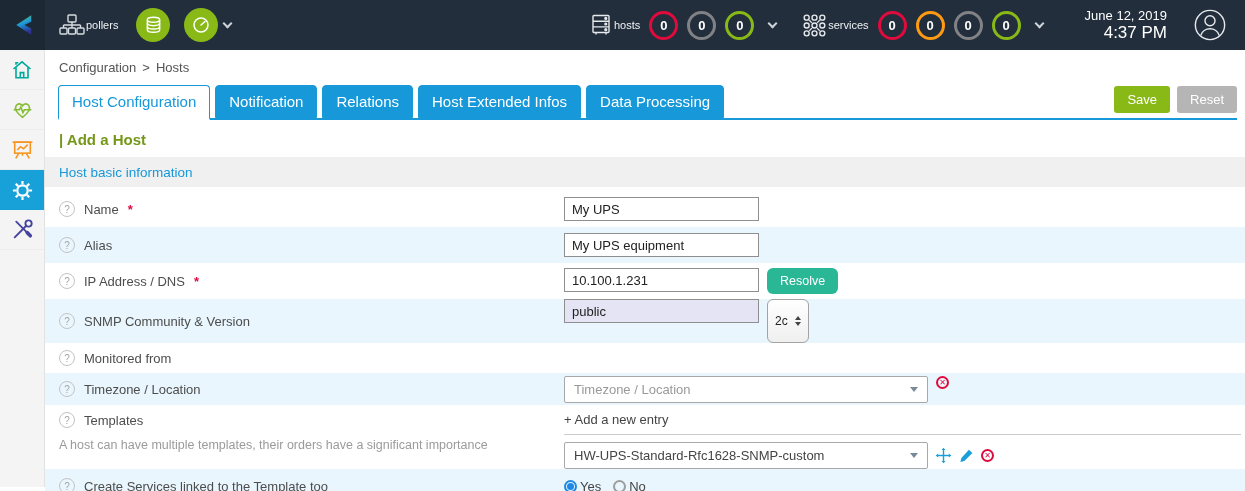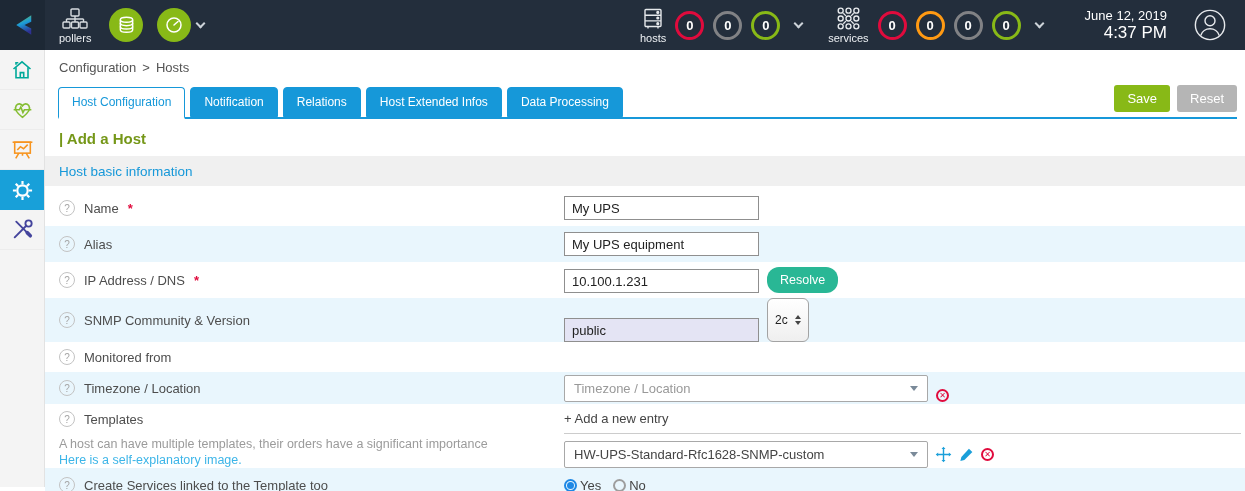--- a/index.html
+++ b/index.html
@@ -3,21 +3,21 @@
 <meta charset="utf-8">
 <style>
   * { margin:0; padding:0; box-sizing:border-box; }
   html,body { width:1245px; height:491px; overflow:hidden; background:#fff;
     font-family:"Liberation Sans","DejaVu Sans",sans-serif; }
 
   
   .header { height:50px; background:#232e3c; display:flex; align-items:center; padding-right:18px; }
   .logo-box { width:45px; height:50px; display:flex; align-items:center; justify-content:center; background:#1d2835; cursor:pointer; }
   .hdr-group { display:flex; align-items:center; gap:9px; }
-  .icon-col { display:flex; flex-direction:column; align-items:center; gap:1px; cursor:pointer; }
+  .icon-col { display:flex; flex-direction:row; align-items:center; gap:1px; cursor:pointer; }
   .icon-col .lbl { font-size:11px; color:#eef1f4; }
   .round-icon { width:34px; height:34px; border-radius:50%; background:#88b917; display:flex; align-items:center; justify-content:center; cursor:pointer; }
   .chev { width:7px; height:7px; border-right:2px solid #cdd3d9; border-bottom:2px solid #cdd3d9; transform:rotate(45deg); margin:-4px 0 0 6px; cursor:pointer; }
   .badge { width:29px; height:29px; border-radius:50%; border:3px solid; display:flex; align-items:center; justify-content:center; color:#fff; font-weight:bold; font-size:13px; cursor:pointer; }
   .b-red{border-color:#e00b3d} .b-gray{border-color:#818285} .b-green{border-color:#88b917} .b-orange{border-color:#ff9a13}
   .datetime { color:#fff; margin-left:42px;text-align:right; }
   .datetime .date { font-size:13px; }
   .datetime .time { font-size:17px; }
   .avatar { margin-left:26px; cursor:pointer; display:flex; }
 
@@ -25,43 +25,43 @@
   .layout { display:flex; height:437px; }
   .sidebar { width:45px; background:#f4f4f4; border-right:1px solid #e2e2e2; }
   .side-item { height:40px; display:flex; align-items:center; justify-content:center; border-bottom:1px solid #ececec; cursor:pointer; }
   .side-item.active { background:#18a0d9; border-bottom:none; }
   .content { flex:1; background:#fff; }
 
   
   .breadcrumb { padding:10px 0 8px 14px; font-size:13px; color:#545454; display:flex; gap:6px; }
   .breadcrumb .bc-link { cursor:pointer; }
   .tabs-row { display:flex; align-items:flex-end; margin:2px 8px 0 13px; border-bottom:2px solid #1698d9; }
-  .tab { background:#1698d9; color:#fff; font-size:12px; padding:7px 13px; border:1px solid #1698d9;
+  .tab { background:#1698d9; color:#fff; font-size:15px; padding:7px 13px; border:1px solid #1698d9;
     border-radius:4px 4px 0 0; margin-right:5px; cursor:pointer; white-space:nowrap; }
   .tab.active { background:#fff; color:#1698d9; border-bottom:2px solid #fff; margin-bottom:-2px; padding-bottom:8px; }
   .btns { margin-left:auto; display:flex; gap:7px; margin-bottom:5px; }
   .btn { border:none; border-radius:3px; color:#fff; font-size:13px; padding:6px 13px; cursor:pointer; font-family:inherit; }
   .btn-save{ background:#88b917; } .btn-reset{ background:#b5b5b5; }
 
   
   .page-title { margin:11px 0 9px 14px; color:#759718; font-size:15px; font-weight:600; }
   .section-bar { height:30px; background:#f0f0f0; display:flex; align-items:center; padding-left:14px;
     color:#1698d9; font-size:13.5px; margin-bottom:4px; }
 
   
   .row { display:flex; align-items:center; padding-left:14px; min-height:36px; }
   .row.alt { background:#e9f6fd; }
   .row-label { display:flex; align-items:center; gap:9px; width:505px; flex-shrink:0; color:#4d4d4d; font-size:13px; }
-  .row-ctrl { flex:1; display:flex; align-items:flex-end; gap:8px; padding-right:12px; }
+  .row-ctrl { flex:1; display:flex; align-items:flex-start; gap:8px; padding-right:12px; }
   .help-icon { width:16px; height:16px; border-radius:50%; border:1px solid #c3c3c3; color:#a5a5a5; font-size:10px;
     display:inline-flex; align-items:center; justify-content:center; flex-shrink:0; cursor:pointer; }
   .req { color:#e00b3d; font-weight:bold; }
   .text-input { width:195px; height:24px; border:1px solid #8f8f8f; font-size:13px; padding:2px 7px; font-family:inherit; background:#fff; color:#222; }
   .text-input.lavender { background:#e4e4f4; }
-  .btn-resolve { background:#29b795; border:none; border-radius:12px; color:#fff; font-size:12.5px; padding:6px 13px; cursor:pointer; font-family:inherit; }
+  .btn-resolve { background:#29b795; border:none; border-radius:6px; color:#fff; font-size:12.5px; padding:6px 13px; cursor:pointer; font-family:inherit; }
   .nselect { display:inline-flex; align-items:center; border:1px solid #a3a3a3; border-radius:6px;
     background:linear-gradient(#fff,#efefef); padding:14px 7px; font-size:12px; color:#222; cursor:pointer; }
   .spin { display:inline-flex; flex-direction:column; gap:2px; margin-left:7px; }
   .spin .up{ width:0;height:0;border-left:3.5px solid transparent;border-right:3.5px solid transparent;border-bottom:4px solid #444;}
   .spin .dn{ width:0;height:0;border-left:3.5px solid transparent;border-right:3.5px solid transparent;border-top:4px solid #444;}
   .s2 { width:364px; height:27px; border:1px solid #a8a8a8; border-radius:2px; background:#fff;
     display:flex; align-items:center; padding:0 9px; cursor:pointer; }
   .s2 .txt { flex:1; font-size:13px; color:#444; }
   .s2 .txt.placeholder { color:#999; }
   .dd-caret { width:0; height:0; border-left:4px solid transparent; border-right:4px solid transparent; border-top:5px solid #7a8a99; }
@@ -319,21 +319,20 @@
       </div>
     </div>
 
     <div class="row tpl">
       <div class="tpl-left">
         <div class="lab">
           <span class="help-icon">?</span>
           <span>Templates</span>
         </div>
         <div class="tpl-help">A host can have multiple templates, their orders have a significant importance</div>
-        <div class="tpl-link">Here is a self-explanatory image.</div>
       </div>
       <div class="tpl-right">
         <div class="add-entry">+ Add a new entry</div>
         <div class="tpl-ctrl">
           <div class="s2">
             <span class="txt">HW-UPS-Standard-Rfc1628-SNMP-custom</span>
             <span class="dd-caret"></span>
           </div>
           <span class="icon-btn">
             <svg width="17" height="17" viewBox="0 0 24 24" fill="#1a9fd9">

